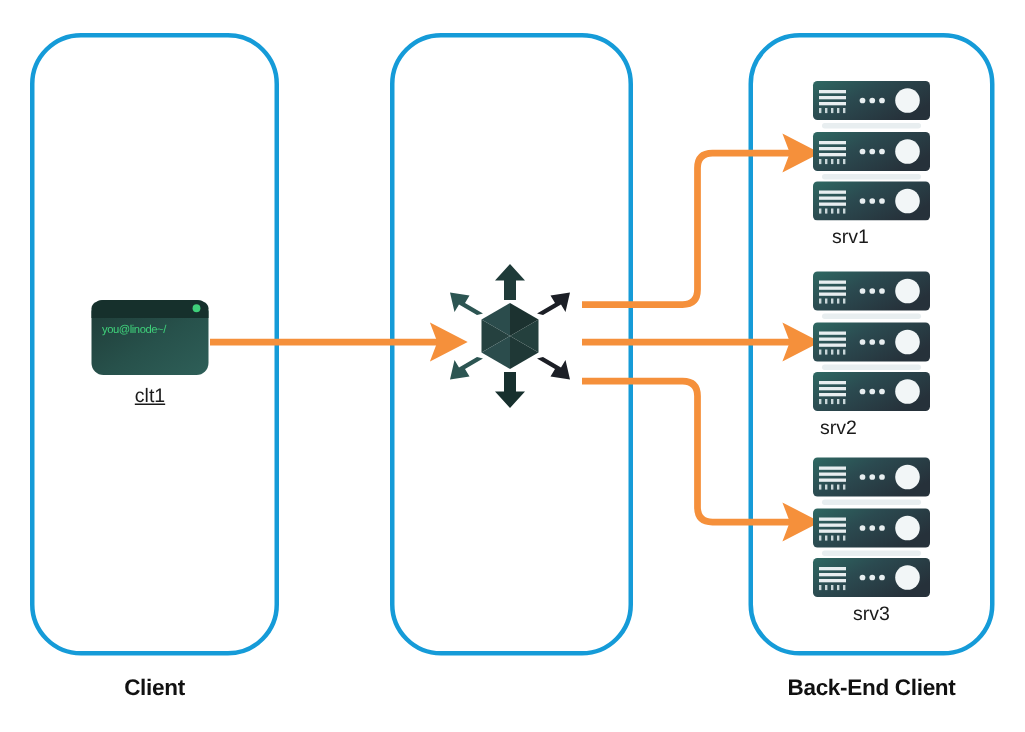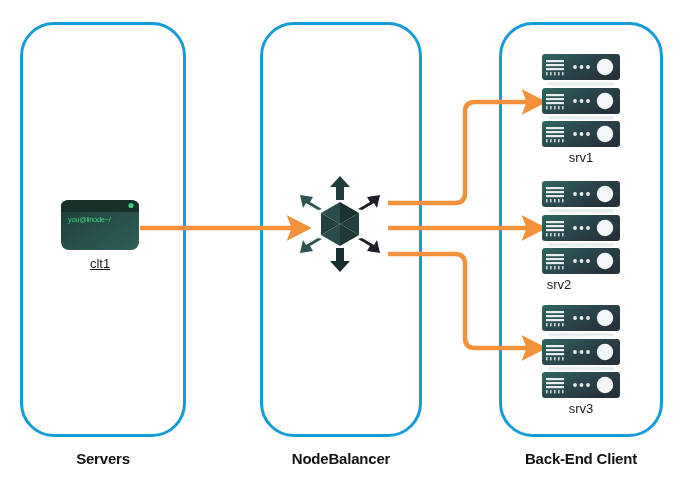--- a/index.html
+++ b/index.html
@@ -186,21 +186,21 @@
         </g>
         <g fill="#E8EEF0">
           <circle cx="37" cy="14" r="1.9"></circle>
           <circle cx="43.5" cy="14" r="1.9"></circle>
           <circle cx="50" cy="14" r="1.9"></circle>
         </g>
         <circle cx="67" cy="14" r="8.2" fill="#F2F6F7"></circle>
       </g>
     </svg>
   </div>
-  <div class="node-label" style="left:538px; top:150px; width:86px;">srv1</div>
+  <div class="node-label" style="left:524px; top:150px; width:86px;">srv1</div>
 
   <div class="icon-box" style="left:538px; top:180px; width:86px; height:94px;">
     <svg width="86" height="94" viewBox="0 0 86 94" xmlns="http://www.w3.org/2000/svg">
       <defs>
         <linearGradient id="rackGrad2" x1="0" y1="0" x2="1" y2="0.6">
           <stop offset="0%" stop-color="#2E6862"></stop>
           <stop offset="45%" stop-color="#2B4A50"></stop>
           <stop offset="100%" stop-color="#26313A"></stop>
         </linearGradient>
       </defs>
@@ -332,17 +332,16 @@
           <circle cx="37" cy="14" r="1.9"></circle>
           <circle cx="43.5" cy="14" r="1.9"></circle>
           <circle cx="50" cy="14" r="1.9"></circle>
         </g>
         <circle cx="67" cy="14" r="8.2" fill="#F2F6F7"></circle>
       </g>
     </svg>
   </div>
   <div class="node-label" style="left:538px; top:401px; width:86px;">srv3</div>
 
-  <div class="zone-label" style="left:20px; top:450px; width:166px;">Servers</div>
-  <div class="zone-label" style="left:250px; top:450px; width:182px;">NodeBalancer</div>
+  <div class="zone-label" style="left:20px; top:450px; width:166px;">Client</div>
   <div class="zone-label" style="left:489px; top:450px; width:184px;">Back-End Client</div>
 
 </div>
 
 </body></html>

